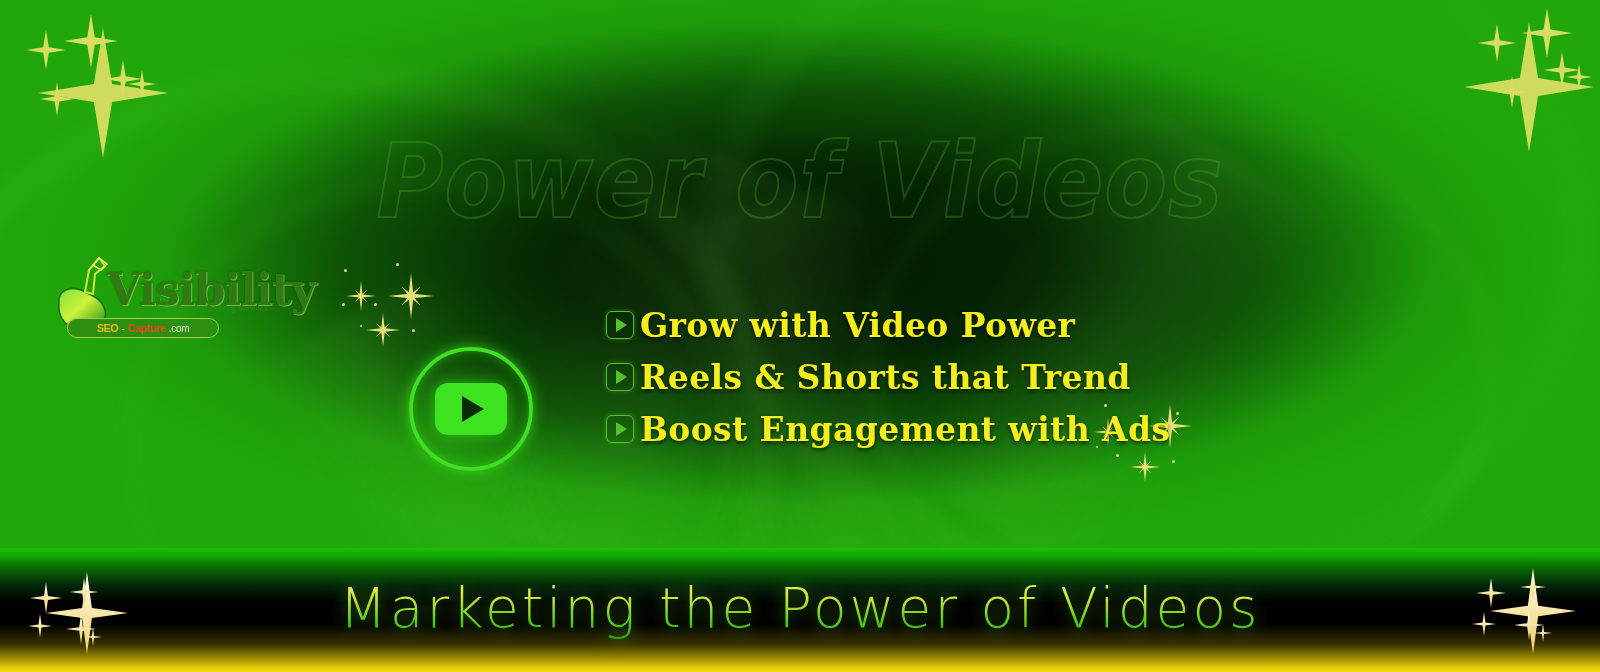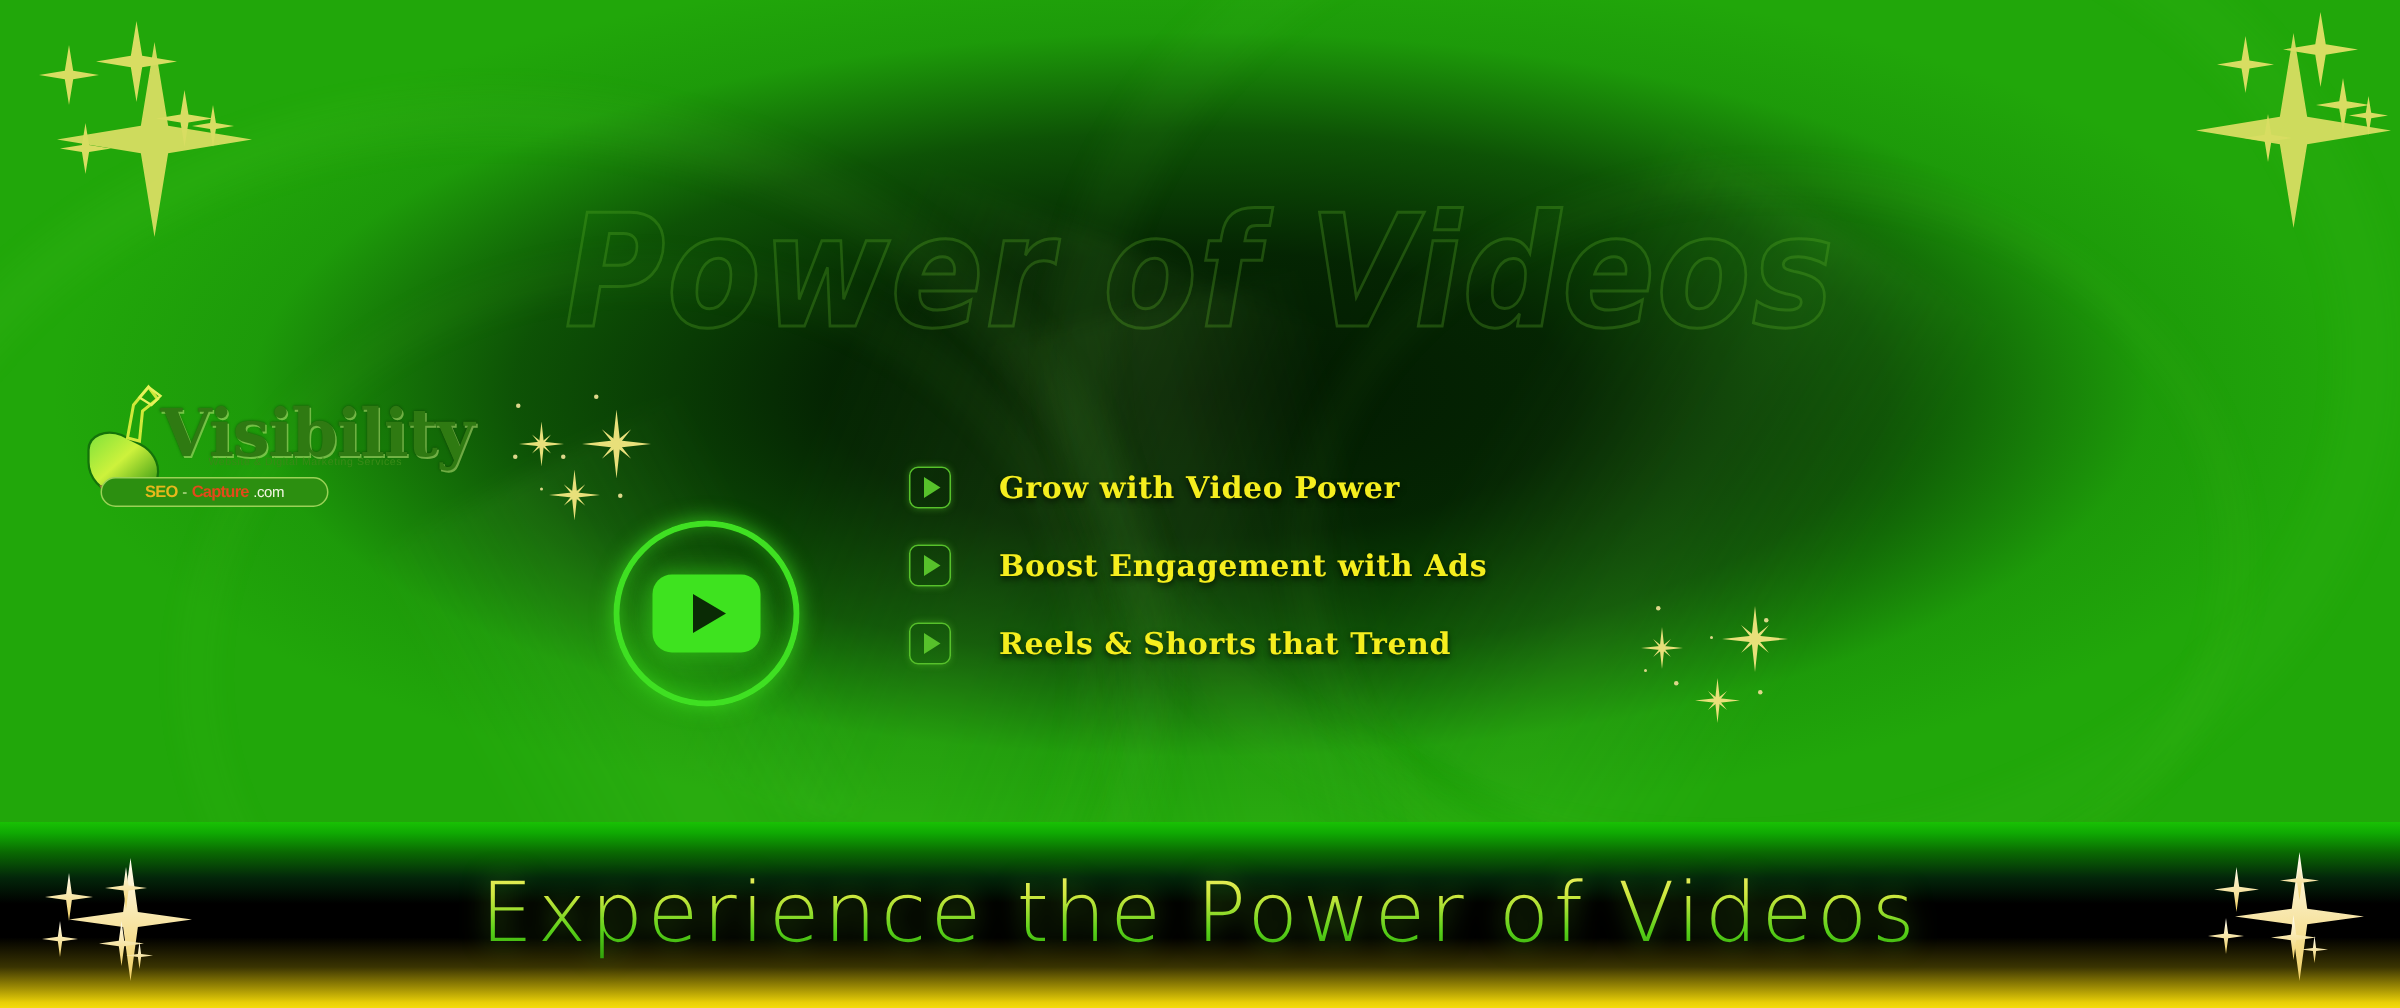--- a/index.html
+++ b/index.html
@@ -147,23 +147,23 @@
     display:flex; align-items:center; justify-content:center;
     box-shadow:0 0 5px rgba(87,193,43,0.45);
   }
   .fico i{
     display:block; width:0; height:0; margin-left:2px;
     border-top:7px solid transparent;
     border-bottom:7px solid transparent;
     border-left:11px solid #57c12b;
   }
   .ftxt{
-    margin-left:32px;
+    margin-left:6px;
     font-family:"DejaVu Serif", serif;
-    font-weight:bold; font-size:20px;
+    font-weight:bold; font-size:33px;
     color:#f5ee1e; letter-spacing:0.4px;
     text-shadow:0 2px 4px rgba(0,0,0,0.7);
     white-space:nowrap;
   }
 
   
   .spark8{ position:absolute; }
   .spark8 i{
     position:absolute; display:block;
     background:#e8e07a;
@@ -319,28 +319,28 @@
             <i></i>
           </span>
         <span class="ftxt">Grow with Video Power</span>
       </div>
 
 
       <div class="frow">
         <span class="fico">
             <i></i>
           </span>
-        <span class="ftxt">Boost Engagement with Ads</span>
+        <span class="ftxt">Reels &amp; Shorts that Trend</span>
       </div>
 
       <div class="frow">
         <span class="fico">
             <i></i>
           </span>
-        <span class="ftxt">Reels &amp; Shorts that Trend</span>
+        <span class="ftxt">Boost Engagement with Ads</span>
       </div>
 
     </div>
   </div>
 
   <div class="footer">
 
     <div class="sparkF" style="left:22px;top:8px;width:150px;height:110px;">
       <i style="left:24px;top:16px;width:82px;height:82px;"></i>
       <i style="left:8px;top:26px;width:32px;height:32px;"></i>
@@ -352,16 +352,16 @@
 
     <div class="sparkF" style="left:1458px;top:6px;width:150px;height:112px;">
       <i style="left:32px;top:14px;width:86px;height:86px;"></i>
       <i style="left:18px;top:24px;width:30px;height:30px;"></i>
       <i style="left:62px;top:20px;width:26px;height:26px;"></i>
       <i style="left:56px;top:56px;width:30px;height:30px;"></i>
       <i style="left:14px;top:58px;width:24px;height:24px;"></i>
       <i style="left:76px;top:70px;width:18px;height:18px;"></i>
     </div>
 
-    <div class="footer-text">Experience the Power of Videos</div>
+    <div class="footer-text">Marketing the Power of Videos</div>
   </div>
 
 </div>
 
 </body></html>

